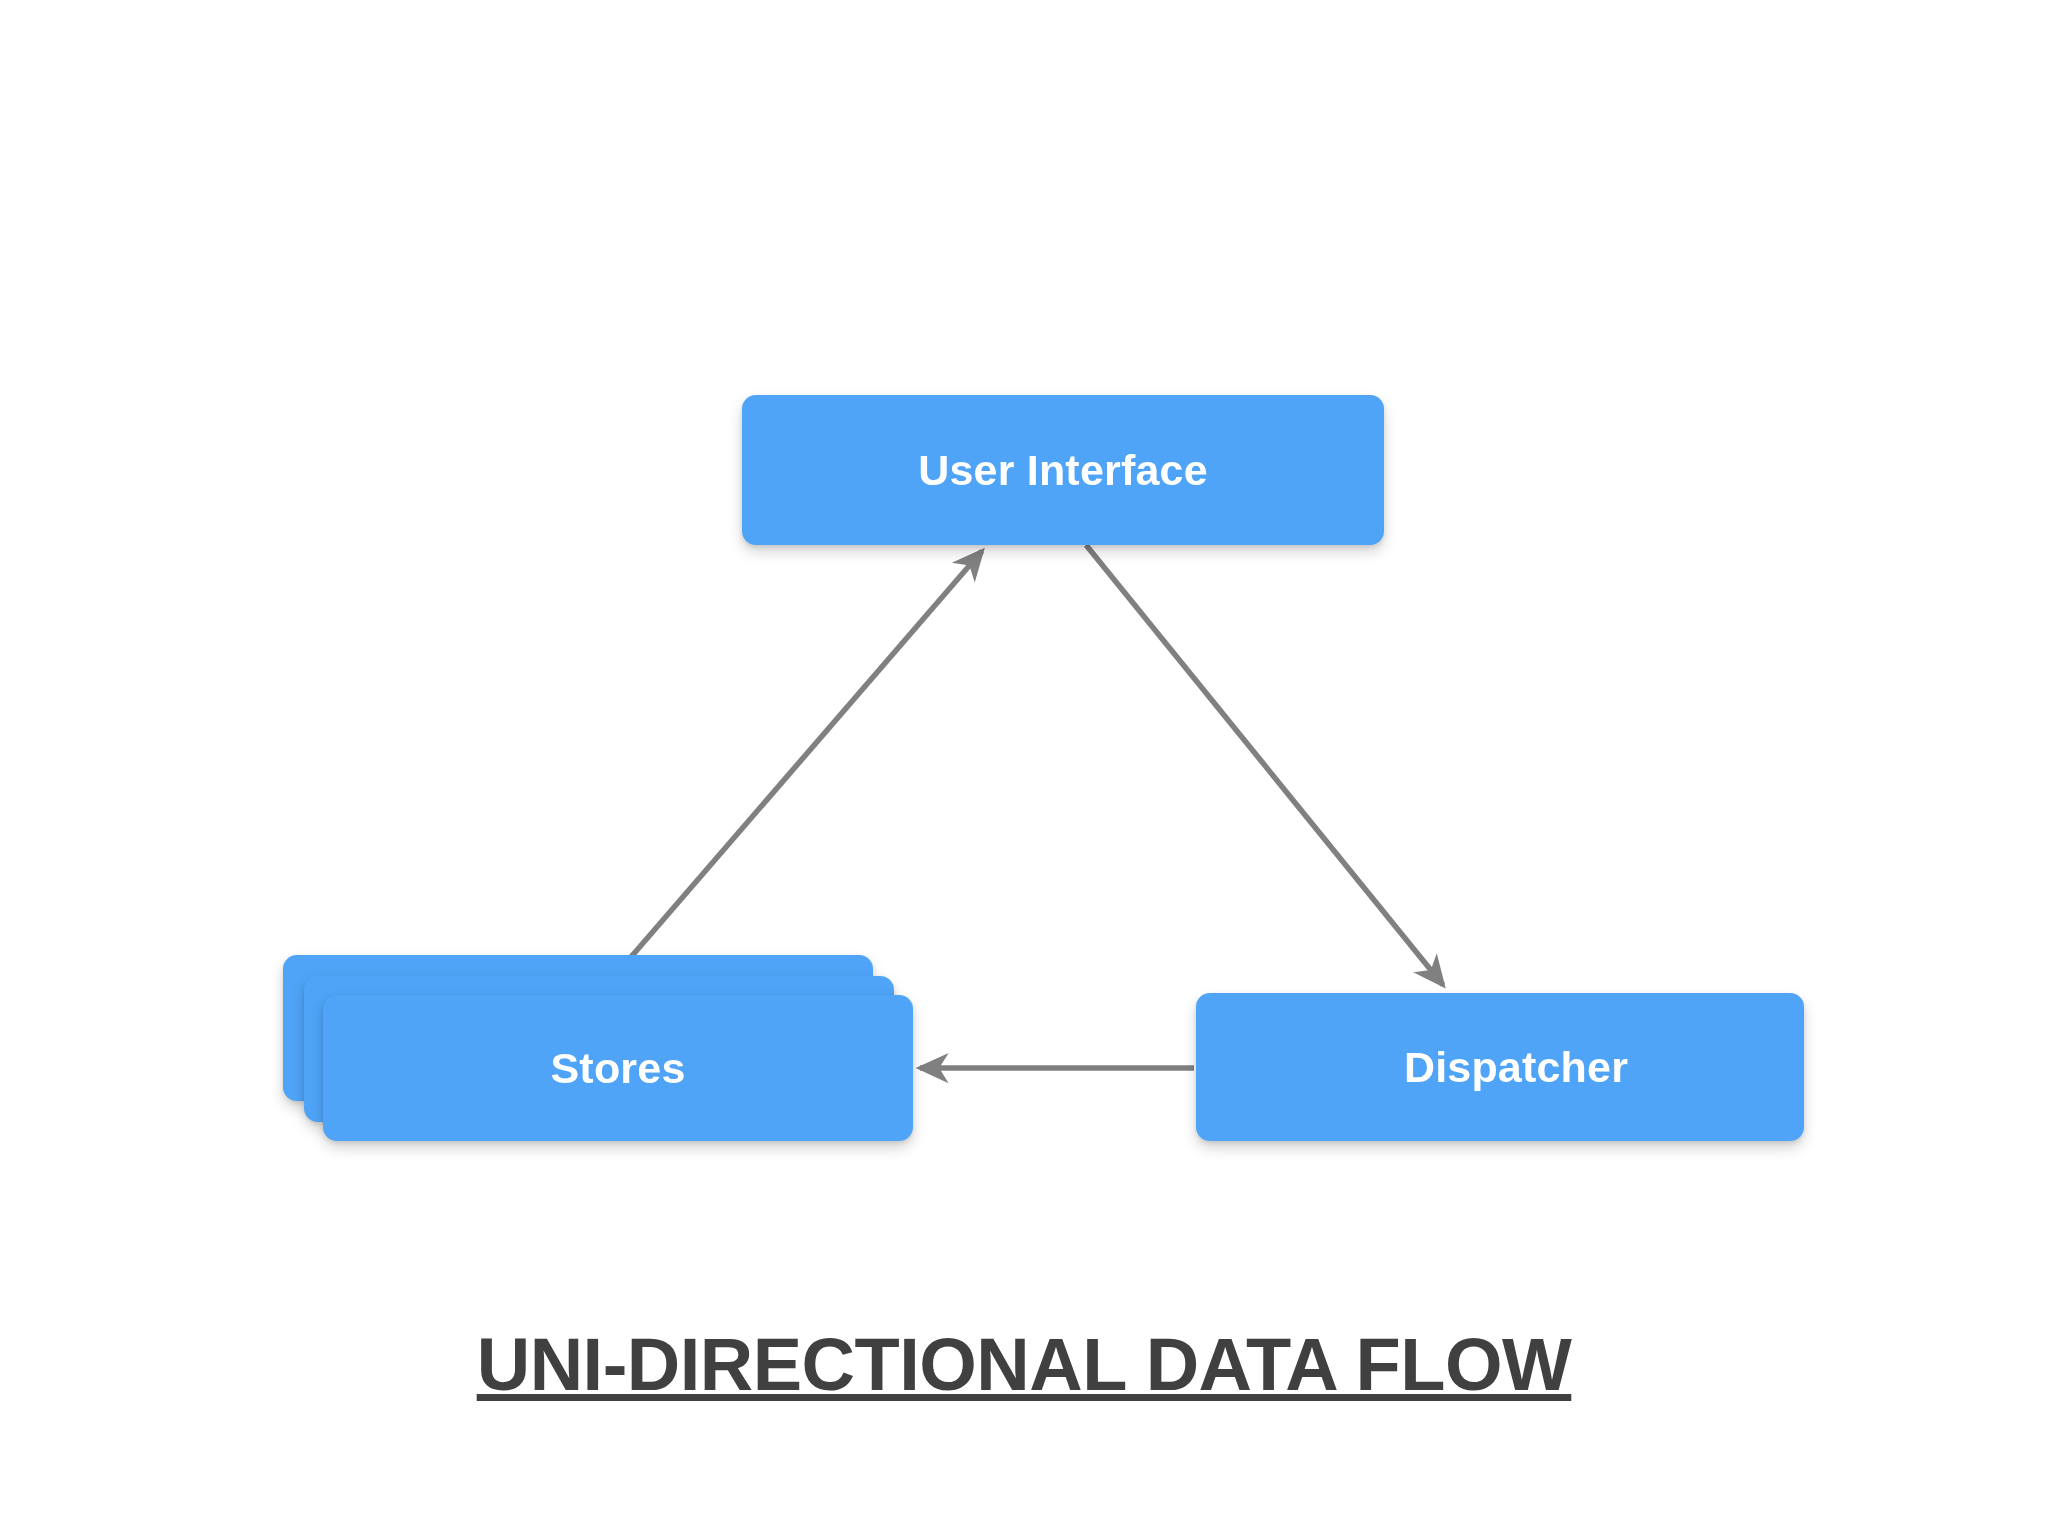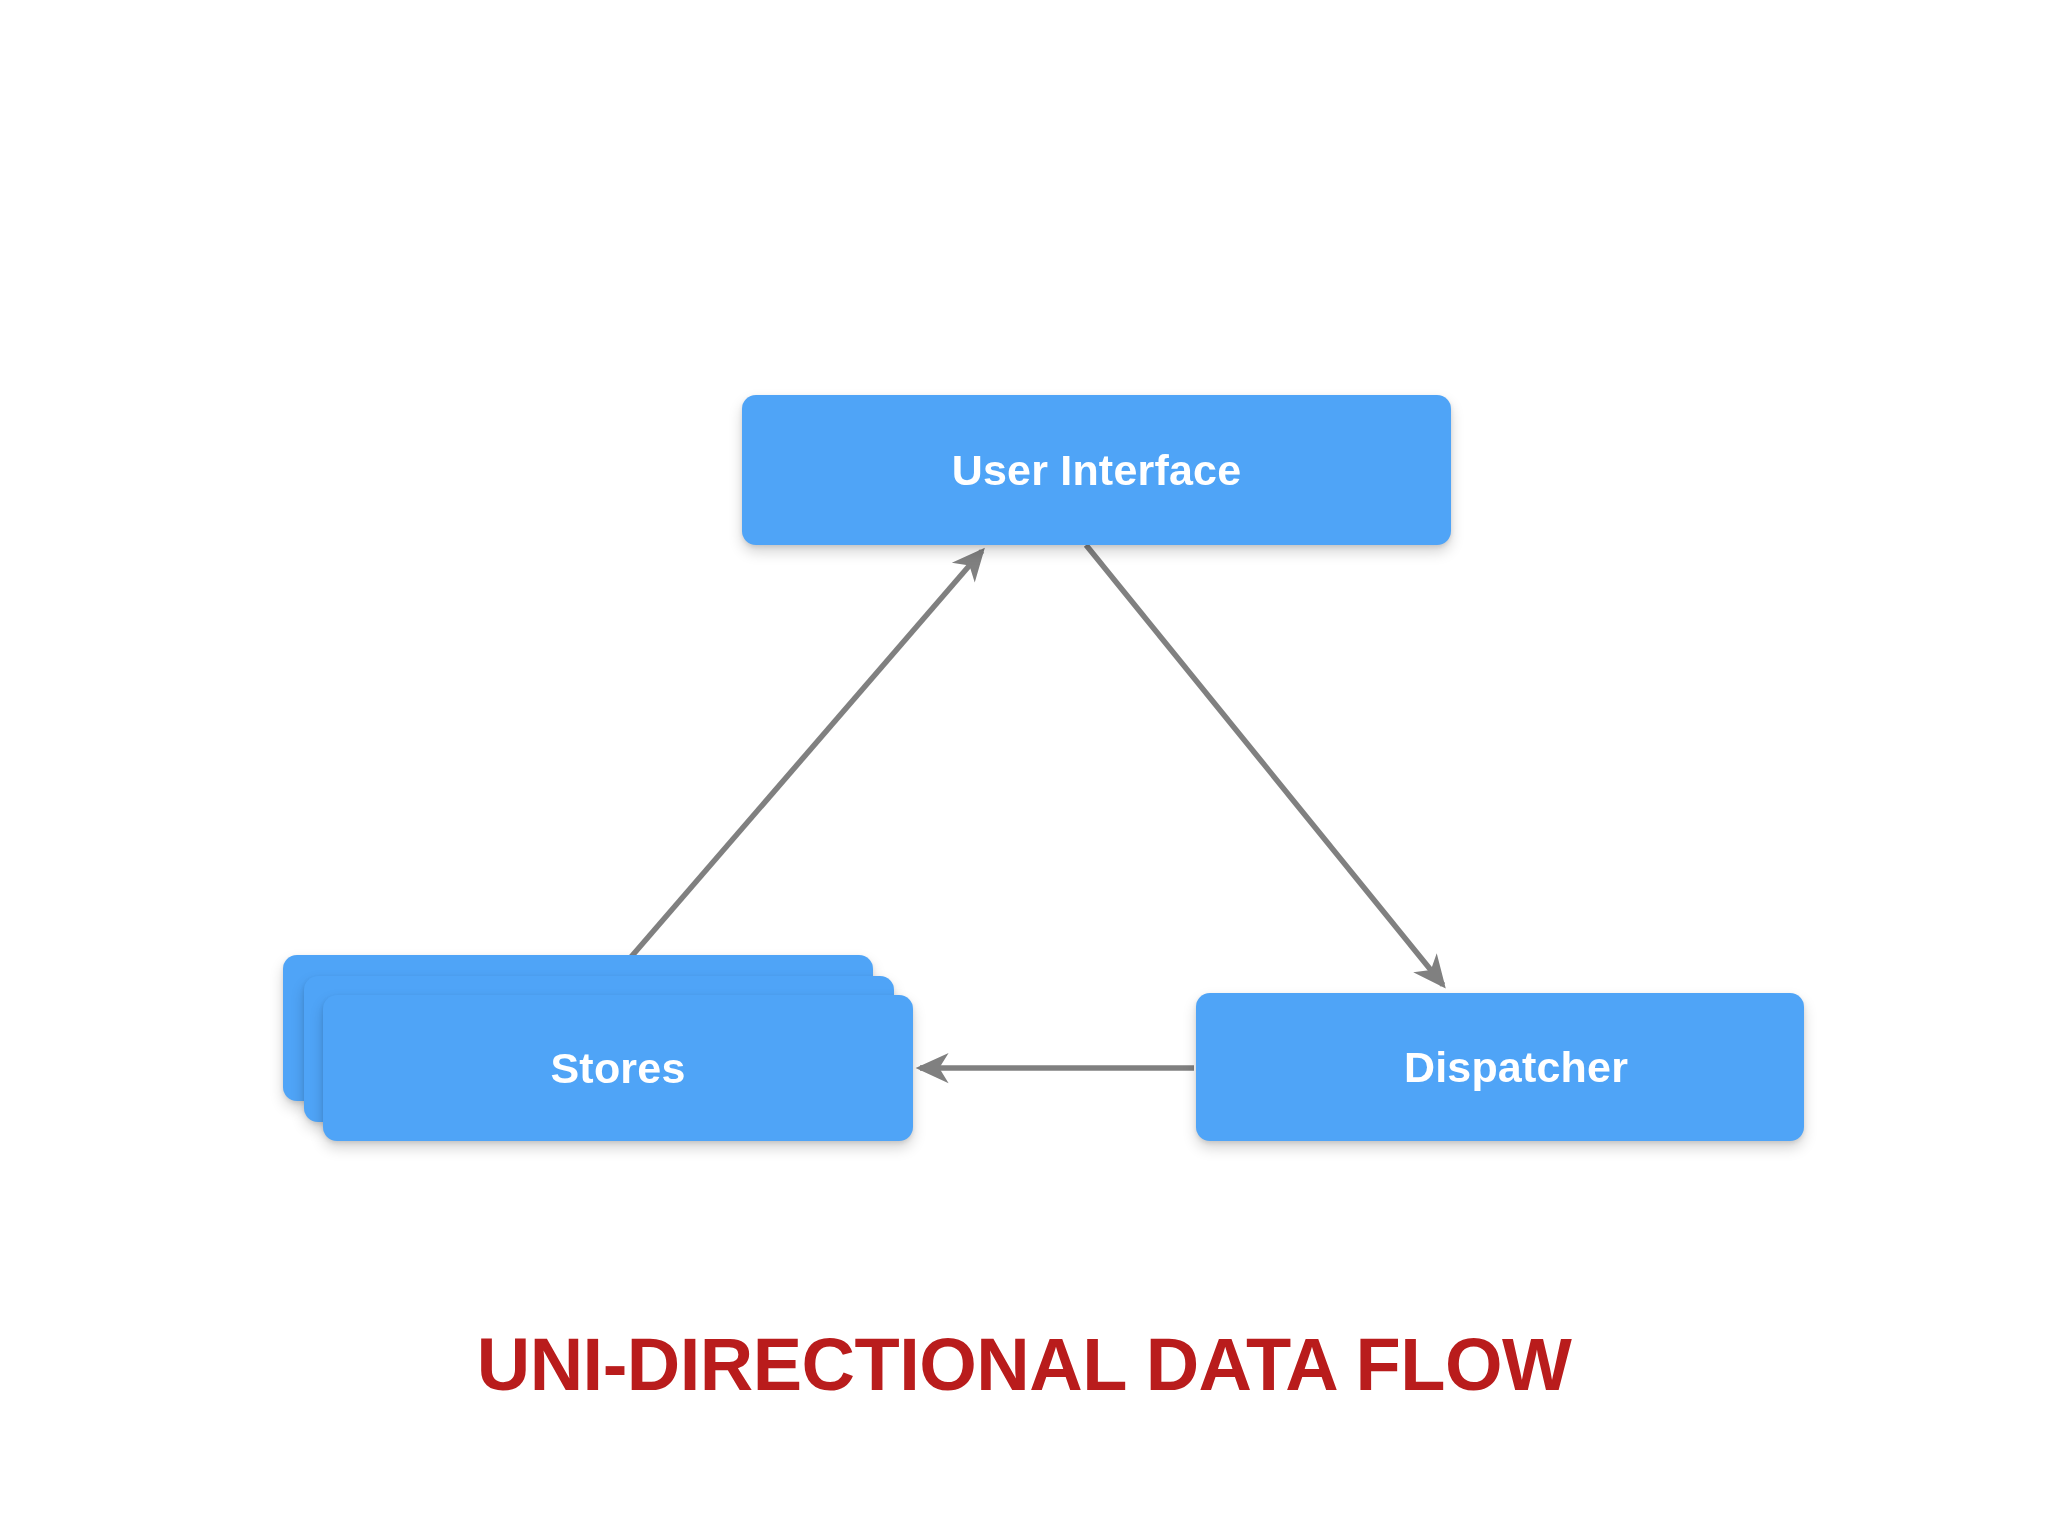--- a/index.html
+++ b/index.html
@@ -41,21 +41,21 @@
     font-size: 43px;
     font-weight: bold;
     letter-spacing: 0.2px;
     white-space: nowrap;
     user-select: none;
   }
 
   #node-ui {
     left: 742px;
     top: 395px;
-    width: 709px;
+    width: 642px;
     height: 150px;
   }
 
   #node-dispatcher {
     left: 1196px;
     top: 993px;
     width: 576px;
     height: 148px;
     padding-left: 32px;
   }
@@ -88,24 +88,25 @@
 
   
   #caption {
     position: absolute;
     left: 0;
     top: 1322px;
     width: 2048px;
     text-align: center;
     font-size: 74px;
     font-weight: bold;
-    color: #b91c1c;
+    color: #404040;
     letter-spacing: -0.5px;
     font-family: "Liberation Sans", sans-serif;
     user-select: none;
+    text-decoration: underline;
   }
 </style>
 </head>
 <body>
 
 <div id="canvas">
 
   <svg id="edges" viewBox="0 0 2048 1536" xmlns="http://www.w3.org/2000/svg">
     <defs>
       <marker id="arrowhead" markerWidth="7" markerHeight="7" refX="5.4" refY="3" orient="auto" markerUnits="strokeWidth">

